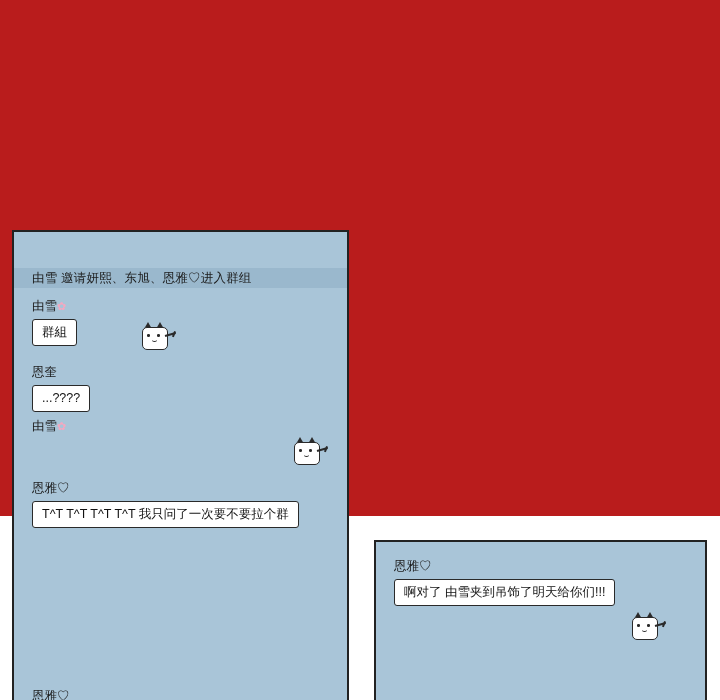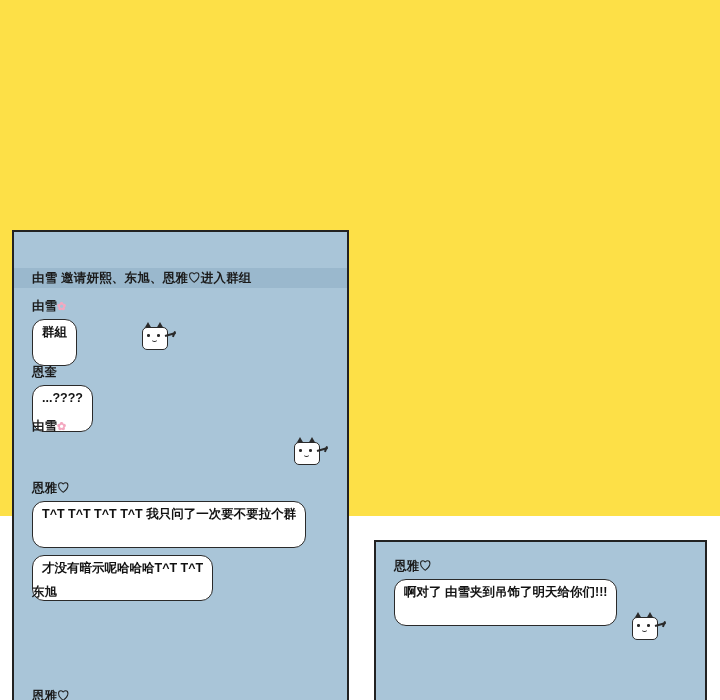--- a/index.html
+++ b/index.html
@@ -8,22 +8,21 @@
     background: #ffffff;
     width: 720px;
     height: 700px;
     overflow: hidden;
     font-family: "Liberation Sans", sans-serif;
   }
   #page {
     position: relative;
     width: 720px;
     height: 516px;
-    background: #fde047;
-    font-weight: bold;
+    background: #b91c1c;
   }
 
   .chat-panel {
     position: absolute;
     background: #a9c5d8;
     border: 2px solid #222222;
     box-sizing: border-box;
     overflow: hidden;
   }
 
@@ -73,22 +72,22 @@
   }
   .sender .star {
     color: #f4a8c0;
     font-size: 11px;
   }
 
   .bubble {
     display: inline-block;
     background: #ffffff;
     border: 1px solid #2a2a2a;
-    border-radius: 12px;
-    padding: 5px 9px 24px 9px;
+    border-radius: 3px;
+    padding: 5px 9px 4px 9px;
     font-size: 12.5px;
     color: #111111;
     line-height: 1.25;
     margin-bottom: 7px;
     white-space: nowrap;
   }
 
   .bubble-row { line-height: 0; }
 
   
@@ -186,29 +185,23 @@
       </div>
     </div>
 
     <div class="msg-group" style="top:248px;">
       <div class="sender">
         <span>恩雅♡</span>
       </div>
       <div class="bubble-row">
         <span class="bubble">T^T T^T T^T T^T 我只问了一次要不要拉个群</span>
       </div>
-      <div class="bubble-row">
-        <span class="bubble">才没有暗示呢哈哈哈T^T T^T</span>
-      </div>
     </div>
 
     <div class="msg-group" style="top:352px;">
-      <div class="sender">
-        <span>东旭</span>
-      </div>
     </div>
 
     <div class="msg-group" style="top:456px;">
       <div class="sender">恩雅♡</div>
     </div>
   </div>
 
   <div class="chat-panel" id="panel-right">
     <div class="msg-group" style="top:16px;">
       <div class="sender">

